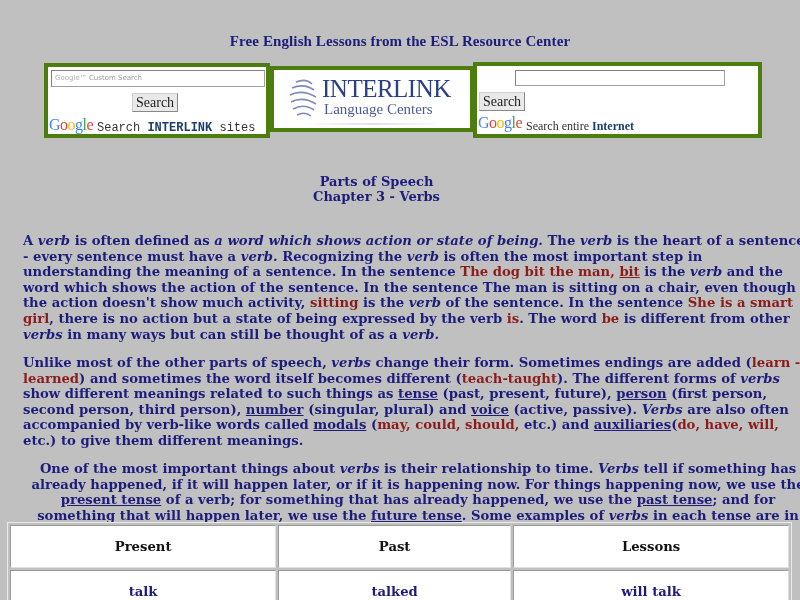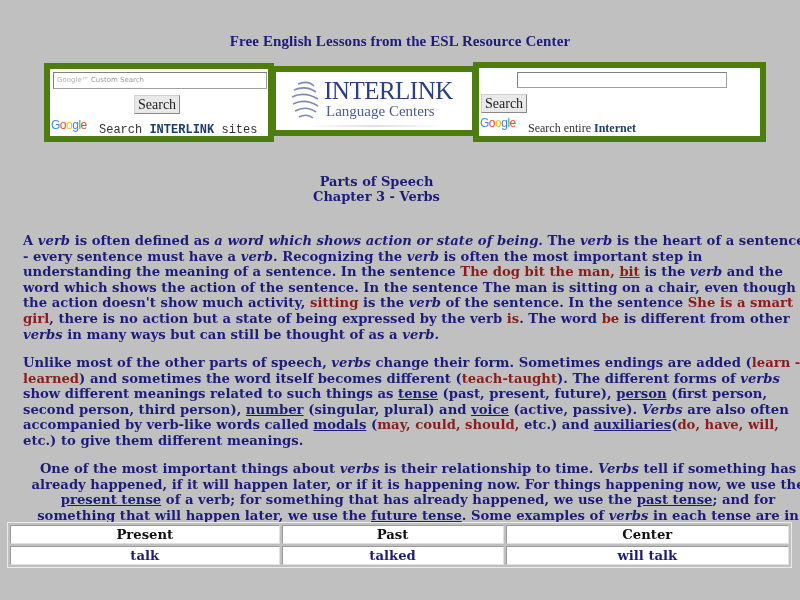--- a/index.html
+++ b/index.html
@@ -12,21 +12,21 @@
   }
   .site-title {
     position: absolute; left: 0; top: 33px; width: 800px;
     text-align: center;
     font-family: "Liberation Serif", serif;
     font-weight: bold; font-size: 15px; color: #1c1c7a;
     letter-spacing: 0.1px;
   }
   .box {
     position: absolute; background: #ffffff;
-    border: 6px solid #4d7c0f;
+    border: 4px solid #4d7c0f;
   }
   #box-left { left: 44px; top: 63px; width: 218px; height: 67px; }
   #box-logo { left: 270px; top: 66px; width: 196px; height: 58px; }
   #box-right { left: 473px; top: 62px; width: 281px; height: 68px; }
 
   .search-input {
     position: absolute; background: #fff;
     border: 1px solid #a0a0a0; border-top-color: #808080; border-left-color: #808080;
     box-sizing: border-box; padding: 0 3px;
     font-family: "DejaVu Sans", sans-serif; font-size: 7px; color: #9a9a9a;
@@ -37,22 +37,22 @@
   .btn {
     position: absolute; background: #e9e9e9;
     border: 1px solid #cfcfcf; border-right-color: #888; border-bottom-color: #888;
     font-family: "Liberation Serif", serif; font-size: 14px; color: #222;
     padding: 0 3px; height: 19px; line-height: 18px; box-sizing: border-box;
   }
   #box-left .btn { left: 84px; top: 26px; }
   #box-right .btn { left: 2px; top: 26px; }
 
   .google-logo {
-    position: absolute; font-family: Liberation Sans, sans-serif;
-    font-size: 12px; font-weight: normal; letter-spacing: -0.5px;
+    position: absolute; font-family: Liberation Serif, serif;
+    font-size: 16px; font-weight: normal; letter-spacing: -0.5px;
   }
   #box-left .google-logo { left: 1px; top: 49px; }
   #box-right .google-logo { left: 1px; top: 48px; }
   .g-b { color: #4285f4; } .g-r { color: #ea4335; } .g-y { color: #fbbc05; } .g-g { color: #34a853; }
 
   .google-caption {
     position: absolute; font-family: "Liberation Serif", serif; font-size: 12px; color: #333;
   }
   .google-caption b { color: #1c3e6e; }
   #box-left .google-caption { left: 49px; top: 54px; font-family: Liberation Mono, monospace; }
@@ -96,21 +96,21 @@
   .ul { text-decoration: underline; }
 
   table.tense-table {
     position: absolute; left: 7px; top: 522px; width: 785px;
     border-collapse: separate; border-spacing: 2px;
     background: #c0c0c0; border: 1px solid #eaeaea;
   }
   table.tense-table td, table.tense-table th {
     background: #ffffff; border: 1px solid #9a9a9a; border-right-color: #e0e0e0; border-bottom-color: #e0e0e0;
     text-align: center; font-weight: bold; font-size: 13.2px;
-    height: 17px; padding: 0; line-height: 17px;
+    height: 17px; padding: 12px; line-height: 17px;
   }
   table.tense-table th { color: #111; }
   table.tense-table td { color: #1c1c7a; }
 </style>
 </head>
 <body>
 
 <div class="site-title">Free English Lessons from the ESL Resource Center</div>
 
 <div class="box" id="box-left">
@@ -154,21 +154,21 @@
 
 <p class="para" id="para-1"><span>A </span><i>verb</i><span> is often defined as </span><i>a word which shows action or state of being.</i><span> The </span><i>verb</i><span> is the heart of a sentence - every sentence must have a </span><i>verb.</i><span> Recognizing the </span><i>verb</i><span> is often the most important step in understanding the meaning of a sentence. In the sentence </span><span class=" red">The dog bit the man,</span><span> </span><span class=" red ul">bit</span><span> is the </span><i>verb</i><span> and the word which shows the action of the sentence.  In the sentence The man is sitting on a chair, even though the action doesn't show much activity, </span><span class=" red">sitting</span><span> is the </span><i>verb</i><span> of the sentence.  In the sentence </span><span class=" red">She is a smart girl</span><span>, there is no action but a state of being expressed by the verb </span><span class=" red">is</span><span>. The word </span><span class=" red">be</span><span> is different from other </span><i>verbs</i><span> in many ways but can still be thought of as a </span><i>verb.</i></p>
 <p class="para" id="para-2"><span>Unlike most of the other parts of speech, </span><i>verbs</i><span> change their form.  Sometimes endings are added (</span><span class=" red">learn - learned</span><span>) and sometimes the word itself becomes different (</span><span class=" red">teach-taught</span><span>).  The different forms of </span><i>verbs</i><span> show different meanings related to such things as </span><span class=" ul">tense</span><span> (past, present, future), </span><span class=" ul">person</span><span> (first person, second person, third person), </span><span class=" ul">number</span><span> (singular, plural) and </span><span class=" ul">voice</span><span> (active, passive). </span><i>Verbs</i><span> are also often accompanied by verb-like words called </span><span class=" ul">modals</span><span> (</span><span class=" red">may, could, should,</span><span> etc.) and </span><span class=" ul">auxiliaries</span><span>(</span><span class=" red">do, have, will,</span><span> etc.)  to give them different meanings.</span></p>
 <p class="para" id="para-3"><span>One of the most important things about </span><i>verbs</i><span> is their relationship to time.  </span><i>Verbs</i><span> tell if something has already happened, if it will happen later, or if it is happening now.  For things happening now, we use the </span><span class=" ul">present tense</span><span> of a verb; for something that has already happened, we use the </span><span class=" ul">past tense</span><span>; and for something that will happen later, we use the </span><span class=" ul">future tense</span><span>.  Some examples of </span><i>verbs</i><span>  in each tense are in the chart below:</span></p>
 
 <table class="tense-table">
   <thead>
     <tr>
       <th>Present</th>
       <th>Past</th>
-      <th>Center</th>
+      <th>Lessons</th>
     </tr>
   </thead>
   <tbody>
     <tr>
       <td>talk</td>
       <td>talked</td>
       <td>will talk</td>
     </tr>
   </tbody>
 </table>

